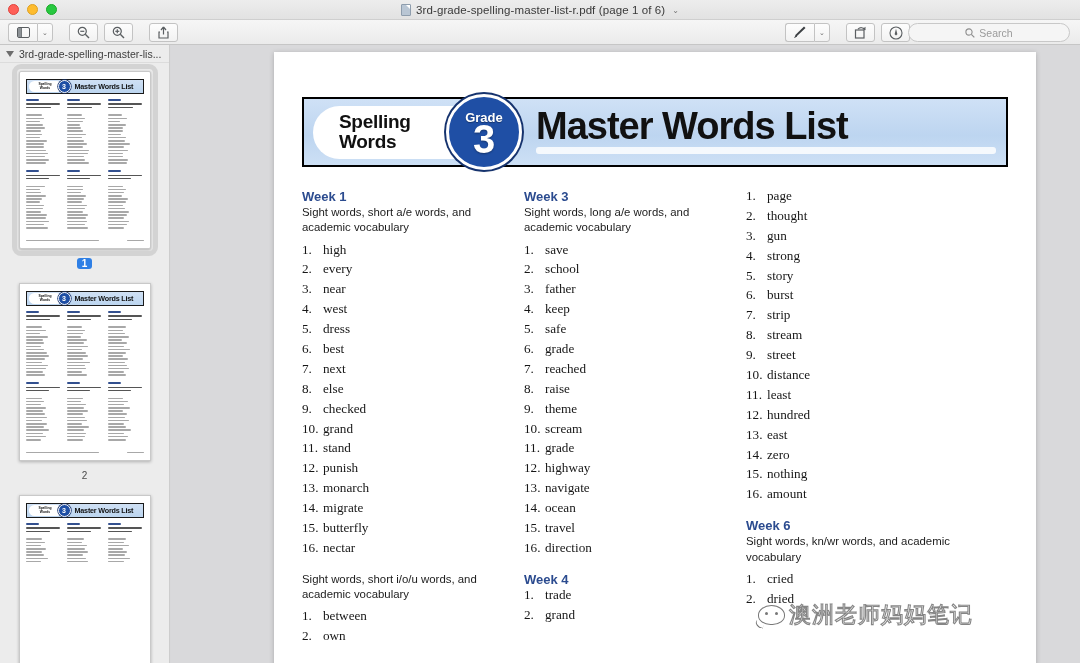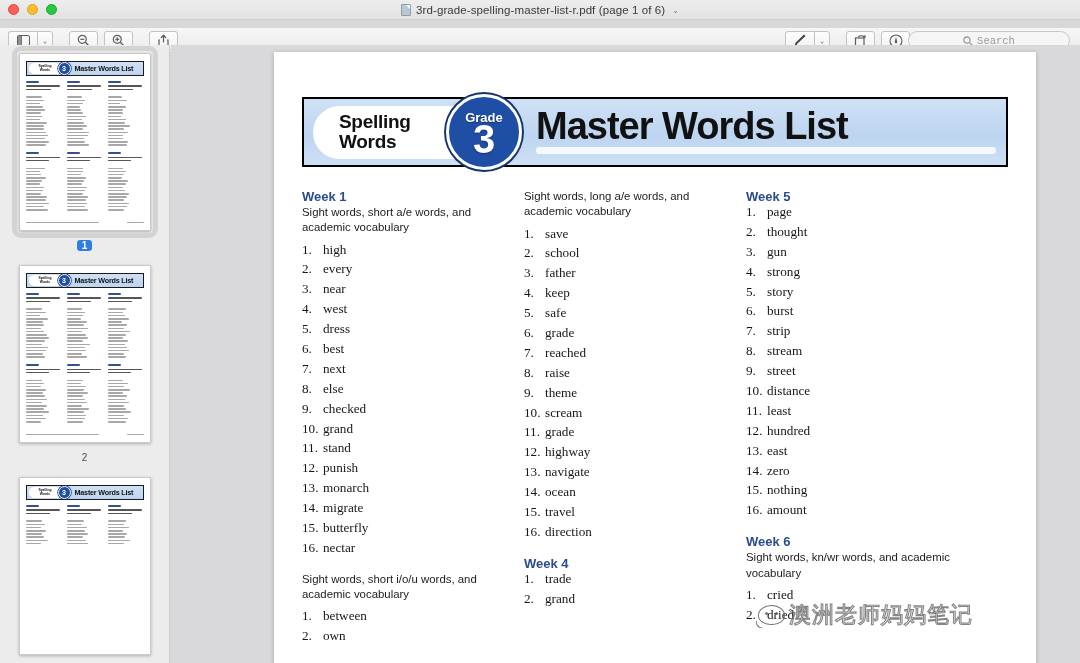--- a/index.html
+++ b/index.html
@@ -34,24 +34,23 @@
   }
   .doc-icon::after {
     content: ""; position: absolute; right: 0; top: 0;
     border-left: 4px solid transparent; border-top: 4px solid #fff;
   }
   .title-text { font-size: 11.5px; color: #3a3a3a; letter-spacing: .1px; }
   .title-chevron { font-size: 8px; color: #777; margin-left: 2px; }
 
   
   .toolbar {
-    position: absolute; top: 28px; left: 0; width: 1080px; height: 25px;
+    position: absolute; top: 20px; left: 0; width: 1080px; height: 25px;
     background: linear-gradient(#f6f6f6, #ebebeb);
     border-bottom: 1px solid #c6c6c6;
-    font-family: Liberation Mono, monospace;
   }
   .tb-group { position: absolute; display: flex; align-items: center; top: 3px; }
   .tb-btn {
     height: 19px; min-width: 29px; padding: 0 5px;
     background: linear-gradient(#fdfdfd, #f2f2f2);
     border: 1px solid #c3c3c3; border-radius: 3px;
     display: flex; align-items: center; justify-content: center;
     margin-right: 6px; color: #55595c;
   }
   .tb-btn.pair { border-radius: 3px 0 0 3px; margin-right: 0; border-right: none; }
@@ -299,20 +298,24 @@
   <div class="search-box">
     <svg width="10" height="10" viewBox="0 0 10 10" aria-hidden="true">
       <circle cx="4" cy="4" r="3.1" fill="none" stroke="#8e8e8e" stroke-width="1.1"></circle>
       <line x1="6.3" y1="6.3" x2="9.3" y2="9.3" stroke="#8e8e8e" stroke-width="1.2"></line>
     </svg>
     <span class="search-ph">Search</span>
   </div>
 </div>
 
 <div class="sidebar">
+  <div class="sb-header">
+    <span class="tri"></span>
+    <span>3rd-grade-spelling-master-lis...</span>
+  </div>
   <div class="thumbs">
 
     <div class="thumb-wrap">
       <div class="thumb selected">
         <div class="mini">
           <div class="mini-banner">
             <div class="mini-pill">Spelling<br>Words</div>
             <div class="mini-badge">3</div>
             <div class="mini-title">Master Words List</div>
           </div>
@@ -753,20 +756,21 @@
               <li>
                   <span class="wnum">2.</span>
                   <span>own</span>
                 </li>
             </ol>
           </div>
         </div>
 
         <div class="col">
           <div>
+            <div class="wk-title">Week 3</div>
             <div class="wk-desc">Sight words, long a/e words, and academic vocabulary</div>
             <ol class="wlist">
               <li>
                   <span class="wnum">1.</span>
                   <span>save</span>
                 </li>
               <li>
                   <span class="wnum">2.</span>
                   <span>school</span>
                 </li>
@@ -839,21 +843,20 @@
               <li>
                   <span class="wnum">2.</span>
                   <span>grand</span>
                 </li>
             </ol>
           </div>
         </div>
 
         <div class="col">
           <div>
-            <div class="wk-title">Week 5</div>
             <ol class="wlist">
               <li>
                   <span class="wnum">1.</span>
                   <span>page</span>
                 </li>
               <li>
                   <span class="wnum">2.</span>
                   <span>thought</span>
                 </li>
               <li>

